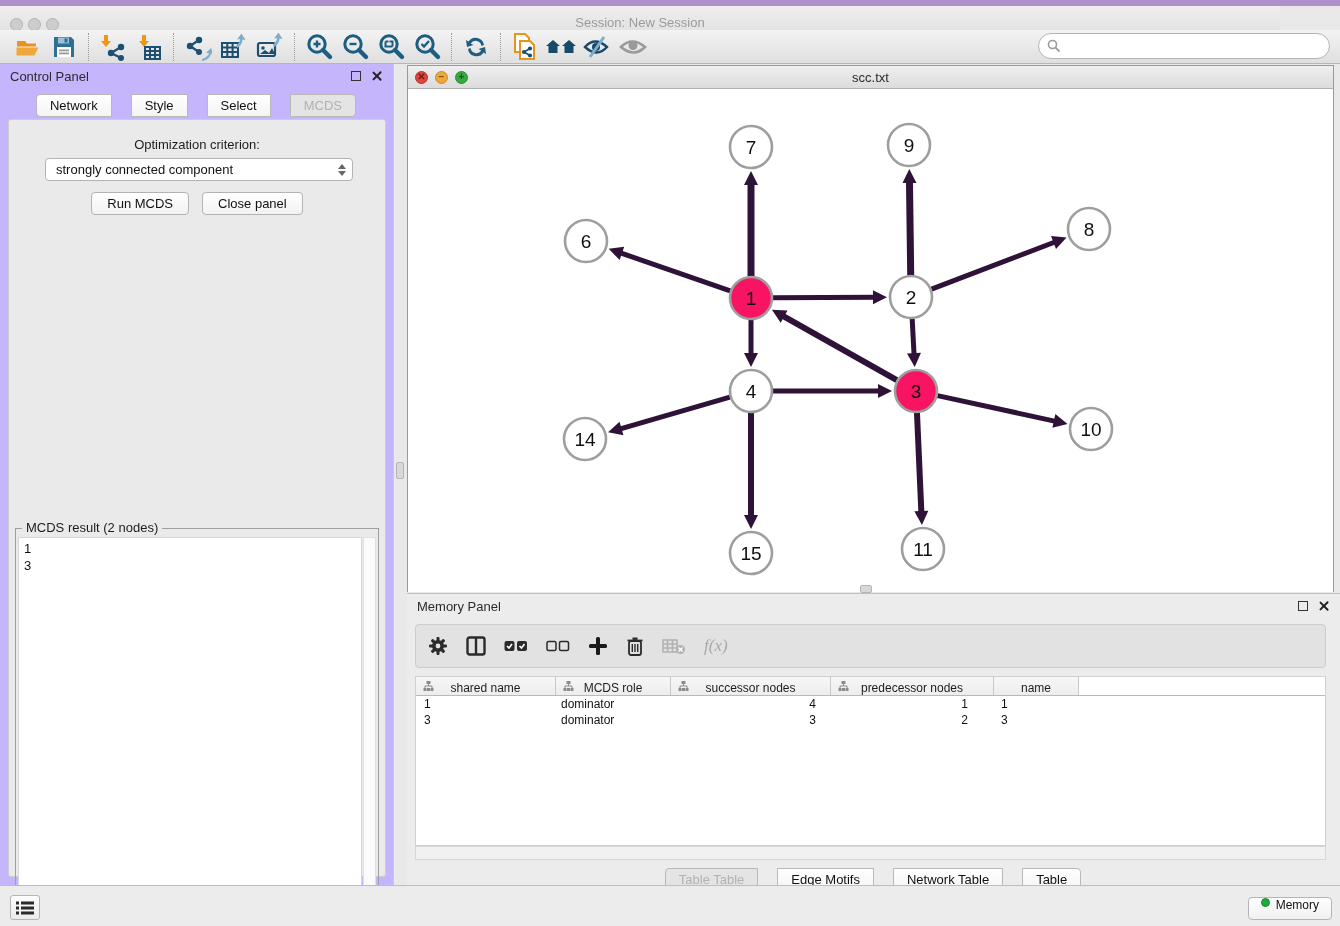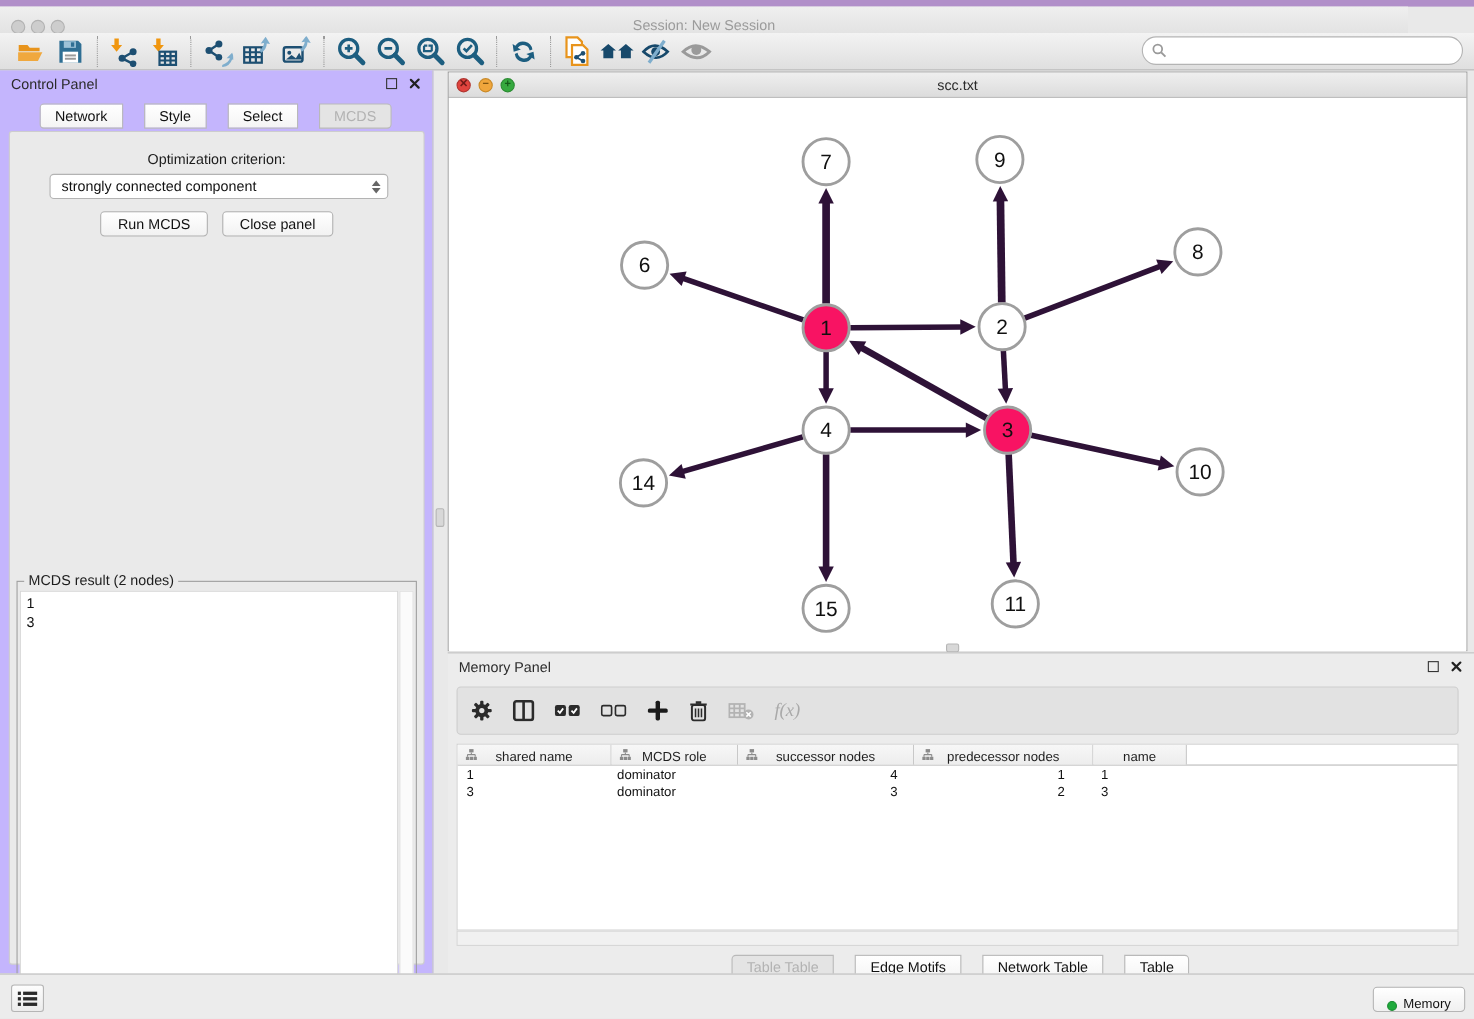--- a/index.html
+++ b/index.html
@@ -94,21 +94,21 @@
   .t-row { display:flex; height:16px; align-items:center; font-size:12px; color:#111; }
   .t-cell { overflow:hidden; white-space:nowrap; }
   #table-scrollstrip { position:absolute; left:8px; top:252px; width:911px; height:14px; background:#f1f1f1; border:1px solid #d7d7d7; }
   #tp-tabs { position:absolute; left:0; top:268px; width:100%; display:flex; justify-content:center; }
 
   
   #status-bar { left:0; top:885px; width:1340px; height:41px; background:#ececec; border-top:1px solid #bdbdbd; }
   #list-btn { position:absolute; left:10px; top:9px; width:30px; height:25px; background:linear-gradient(#fdfdfd,#ececec);
     border:1px solid #b5b5b5; border-radius:3px; display:flex; align-items:center; justify-content:center; }
   #memory-btn { position:absolute; right:8px; top:11px; height:23px; background:linear-gradient(#ffffff,#f0f0f0);
-    border:1px solid #b5b5b5; border-radius:4px; display:flex; align-items:flex-end; gap:6px; padding:0 12px; font-size:12px; color:#111; }
+    border:1px solid #b5b5b5; border-radius:4px; display:flex; align-items:flex-start; gap:6px; padding:0 12px; font-size:12px; color:#111; }
   #memory-dot { width:9px; height:9px; border-radius:50%; background:#1faa3c; border:1px solid #178a2f; }
 </style>
 </head>
 <body>
 
 <div id="desktop-strip" class="abs"></div>
 <div id="titlebar" class="abs">
   <span class="traffic-gray" style="left:10px"></span>
   <span class="traffic-gray" style="left:28px"></span>
   <span class="traffic-gray" style="left:46px"></span>

